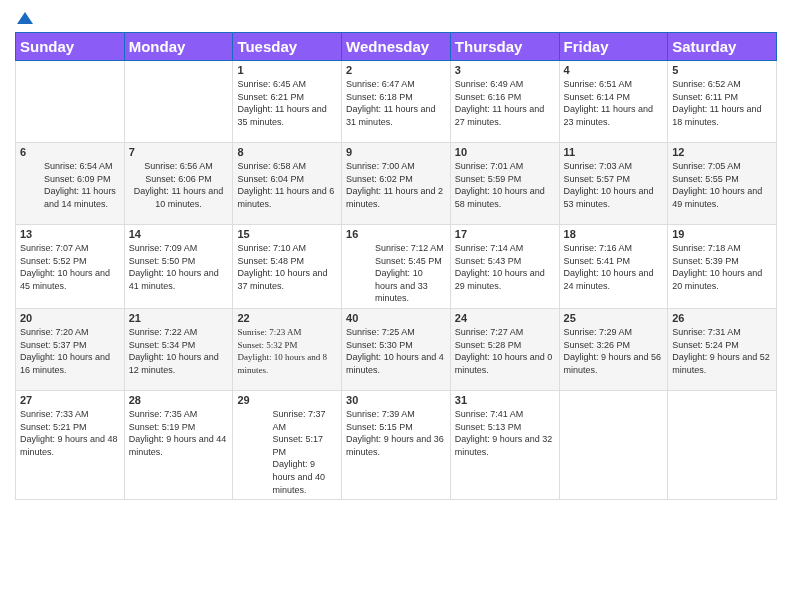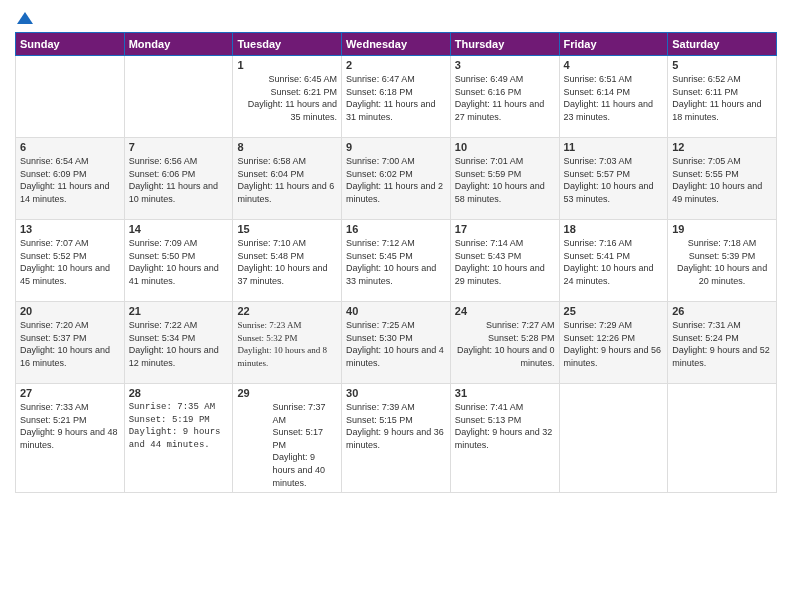--- a/index.html
+++ b/index.html
@@ -38,23 +38,23 @@
     .subtitle {
       font-size: 14px;
       color: #555;
     }
     .calendar {
       width: 100%;
       border-collapse: collapse;
       table-layout: fixed;
     }
     .calendar th {
-      background: #701a75;
+      background: #8b5cf6;
       color: #fff;
-      font-size: 11px;
+      font-size: 15px;
       font-weight: bold;
       padding: 5px 4px;
       text-align: left;
       border: 1px solid #1a6abf;
     }
     .calendar td {
       vertical-align: top;
       border: 1px solid #ddd;
       padding: 3px 4px;
       font-size: 9px;
@@ -117,21 +117,21 @@
           <th>Friday</th>
           <th>Saturday</th>
         </tr>
     </thead>
     <tbody id="calendar-body">
     <tr>
           <td class="empty"></td>
           <td class="empty"></td>
           <td>
             <span class="day-num">1</span>
-            <div class="day-info" style="white-space: pre-line; text-align: right;">Sunrise: 6:45 AM
+            <div class="day-info" style="white-space: pre-line;">Sunrise: 6:45 AM
 Sunset: 6:21 PM
 Daylight: 11 hours and 35 minutes.</div>
           </td>
           <td>
             <span class="day-num">2</span>
             <div class="day-info" style="white-space: pre-line;">Sunrise: 6:47 AM
 Sunset: 6:18 PM
 Daylight: 11 hours and 31 minutes.</div>
           </td>
           <td>
@@ -149,27 +149,27 @@
           <td>
             <span class="day-num">5</span>
             <div class="day-info" style="white-space: pre-line;">Sunrise: 6:52 AM
 Sunset: 6:11 PM
 Daylight: 11 hours and 18 minutes.</div>
           </td>
         </tr>
         <tr>
           <td>
             <span class="day-num">6</span>
-            <div class="day-info" style="white-space: pre-line;">Sunrise: 6:54 AM
+            <div class="day-info" style="white-space: pre-line; margin-left: 24px;">Sunrise: 6:54 AM
 Sunset: 6:09 PM
 Daylight: 11 hours and 14 minutes.</div>
           </td>
           <td>
             <span class="day-num">7</span>
-            <div class="day-info" style="white-space: pre-line;">Sunrise: 6:56 AM
+            <div class="day-info" style="white-space: pre-line; text-align: center;">Sunrise: 6:56 AM
 Sunset: 6:06 PM
 Daylight: 11 hours and 10 minutes.</div>
           </td>
           <td>
             <span class="day-num">8</span>
             <div class="day-info" style="white-space: pre-line;">Sunrise: 6:58 AM
 Sunset: 6:04 PM
 Daylight: 11 hours and 6 minutes.</div>
           </td>
           <td>
@@ -211,39 +211,39 @@
 Daylight: 10 hours and 41 minutes.</div>
           </td>
           <td>
             <span class="day-num">15</span>
             <div class="day-info" style="white-space: pre-line;">Sunrise: 7:10 AM
 Sunset: 5:48 PM
 Daylight: 10 hours and 37 minutes.</div>
           </td>
           <td>
             <span class="day-num">16</span>
-            <div class="day-info" style="white-space: pre-line;">Sunrise: 7:12 AM
+            <div class="day-info" style="white-space: pre-line; margin-left: 29px;">Sunrise: 7:12 AM
 Sunset: 5:45 PM
 Daylight: 10 hours and 33 minutes.</div>
           </td>
           <td>
             <span class="day-num">17</span>
             <div class="day-info" style="white-space: pre-line;">Sunrise: 7:14 AM
 Sunset: 5:43 PM
 Daylight: 10 hours and 29 minutes.</div>
           </td>
           <td>
             <span class="day-num">18</span>
             <div class="day-info" style="white-space: pre-line;">Sunrise: 7:16 AM
 Sunset: 5:41 PM
 Daylight: 10 hours and 24 minutes.</div>
           </td>
           <td>
             <span class="day-num">19</span>
-            <div class="day-info" style="white-space: pre-line; text-align: center;">Sunrise: 7:18 AM
+            <div class="day-info" style="white-space: pre-line;">Sunrise: 7:18 AM
 Sunset: 5:39 PM
 Daylight: 10 hours and 20 minutes.</div>
           </td>
         </tr>
         <tr>
           <td>
             <span class="day-num">20</span>
             <div class="day-info" style="white-space: pre-line;">Sunrise: 7:20 AM
 Sunset: 5:37 PM
 Daylight: 10 hours and 16 minutes.</div>
@@ -261,47 +261,47 @@
 Daylight: 10 hours and 8 minutes.</div>
           </td>
           <td>
             <span class="day-num">40</span>
             <div class="day-info" style="white-space: pre-line;">Sunrise: 7:25 AM
 Sunset: 5:30 PM
 Daylight: 10 hours and 4 minutes.</div>
           </td>
           <td>
             <span class="day-num">24</span>
-            <div class="day-info" style="white-space: pre-line; text-align: right;">Sunrise: 7:27 AM
+            <div class="day-info" style="white-space: pre-line;">Sunrise: 7:27 AM
 Sunset: 5:28 PM
 Daylight: 10 hours and 0 minutes.</div>
           </td>
           <td>
             <span class="day-num">25</span>
             <div class="day-info" style="white-space: pre-line;">Sunrise: 7:29 AM
-Sunset: 12:26 PM
+Sunset: 3:26 PM
 Daylight: 9 hours and 56 minutes.</div>
           </td>
           <td>
             <span class="day-num">26</span>
             <div class="day-info" style="white-space: pre-line;">Sunrise: 7:31 AM
 Sunset: 5:24 PM
 Daylight: 9 hours and 52 minutes.</div>
           </td>
         </tr>
         <tr>
           <td>
             <span class="day-num">27</span>
             <div class="day-info" style="white-space: pre-line;">Sunrise: 7:33 AM
 Sunset: 5:21 PM
 Daylight: 9 hours and 48 minutes.</div>
           </td>
           <td>
             <span class="day-num">28</span>
-            <div class="day-info" style="white-space: pre-line; font-family: Liberation Mono, monospace;">Sunrise: 7:35 AM
+            <div class="day-info" style="white-space: pre-line;">Sunrise: 7:35 AM
 Sunset: 5:19 PM
 Daylight: 9 hours and 44 minutes.</div>
           </td>
           <td>
             <span class="day-num">29</span>
             <div class="day-info" style="white-space: pre-line; margin-left: 35px;">Sunrise: 7:37 AM
 Sunset: 5:17 PM
 Daylight: 9 hours and 40 minutes.</div>
           </td>
           <td>

